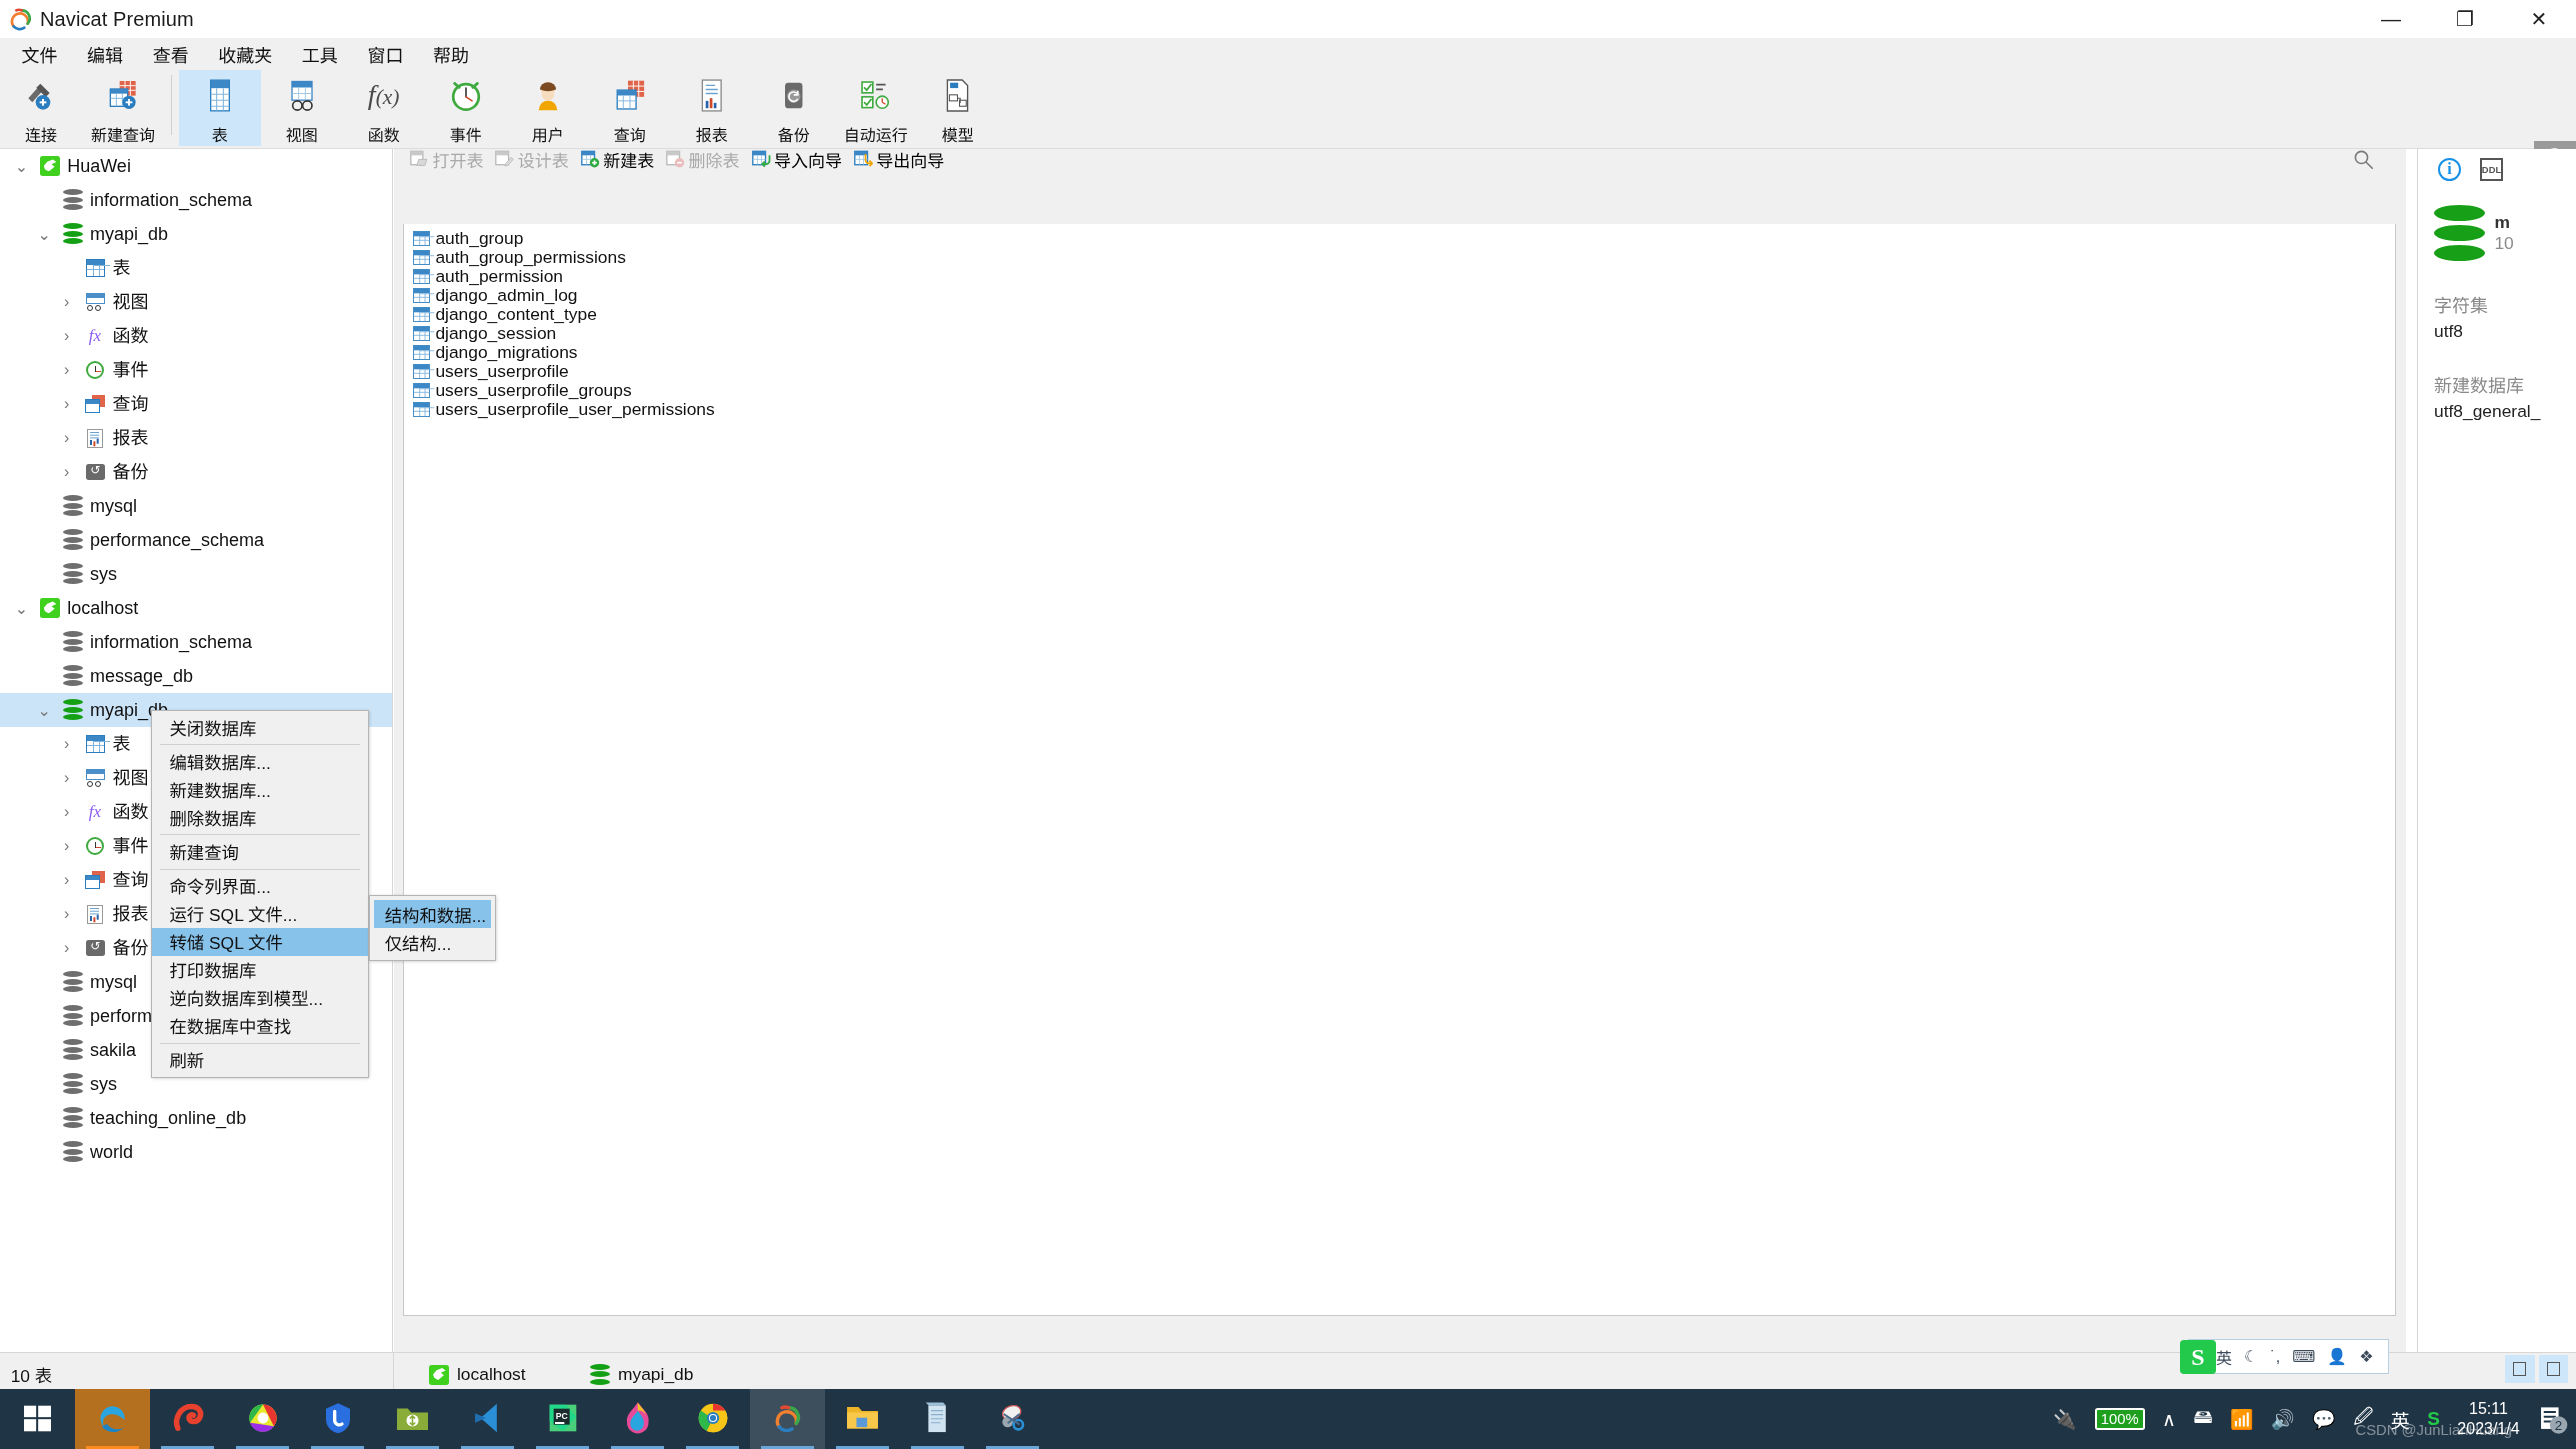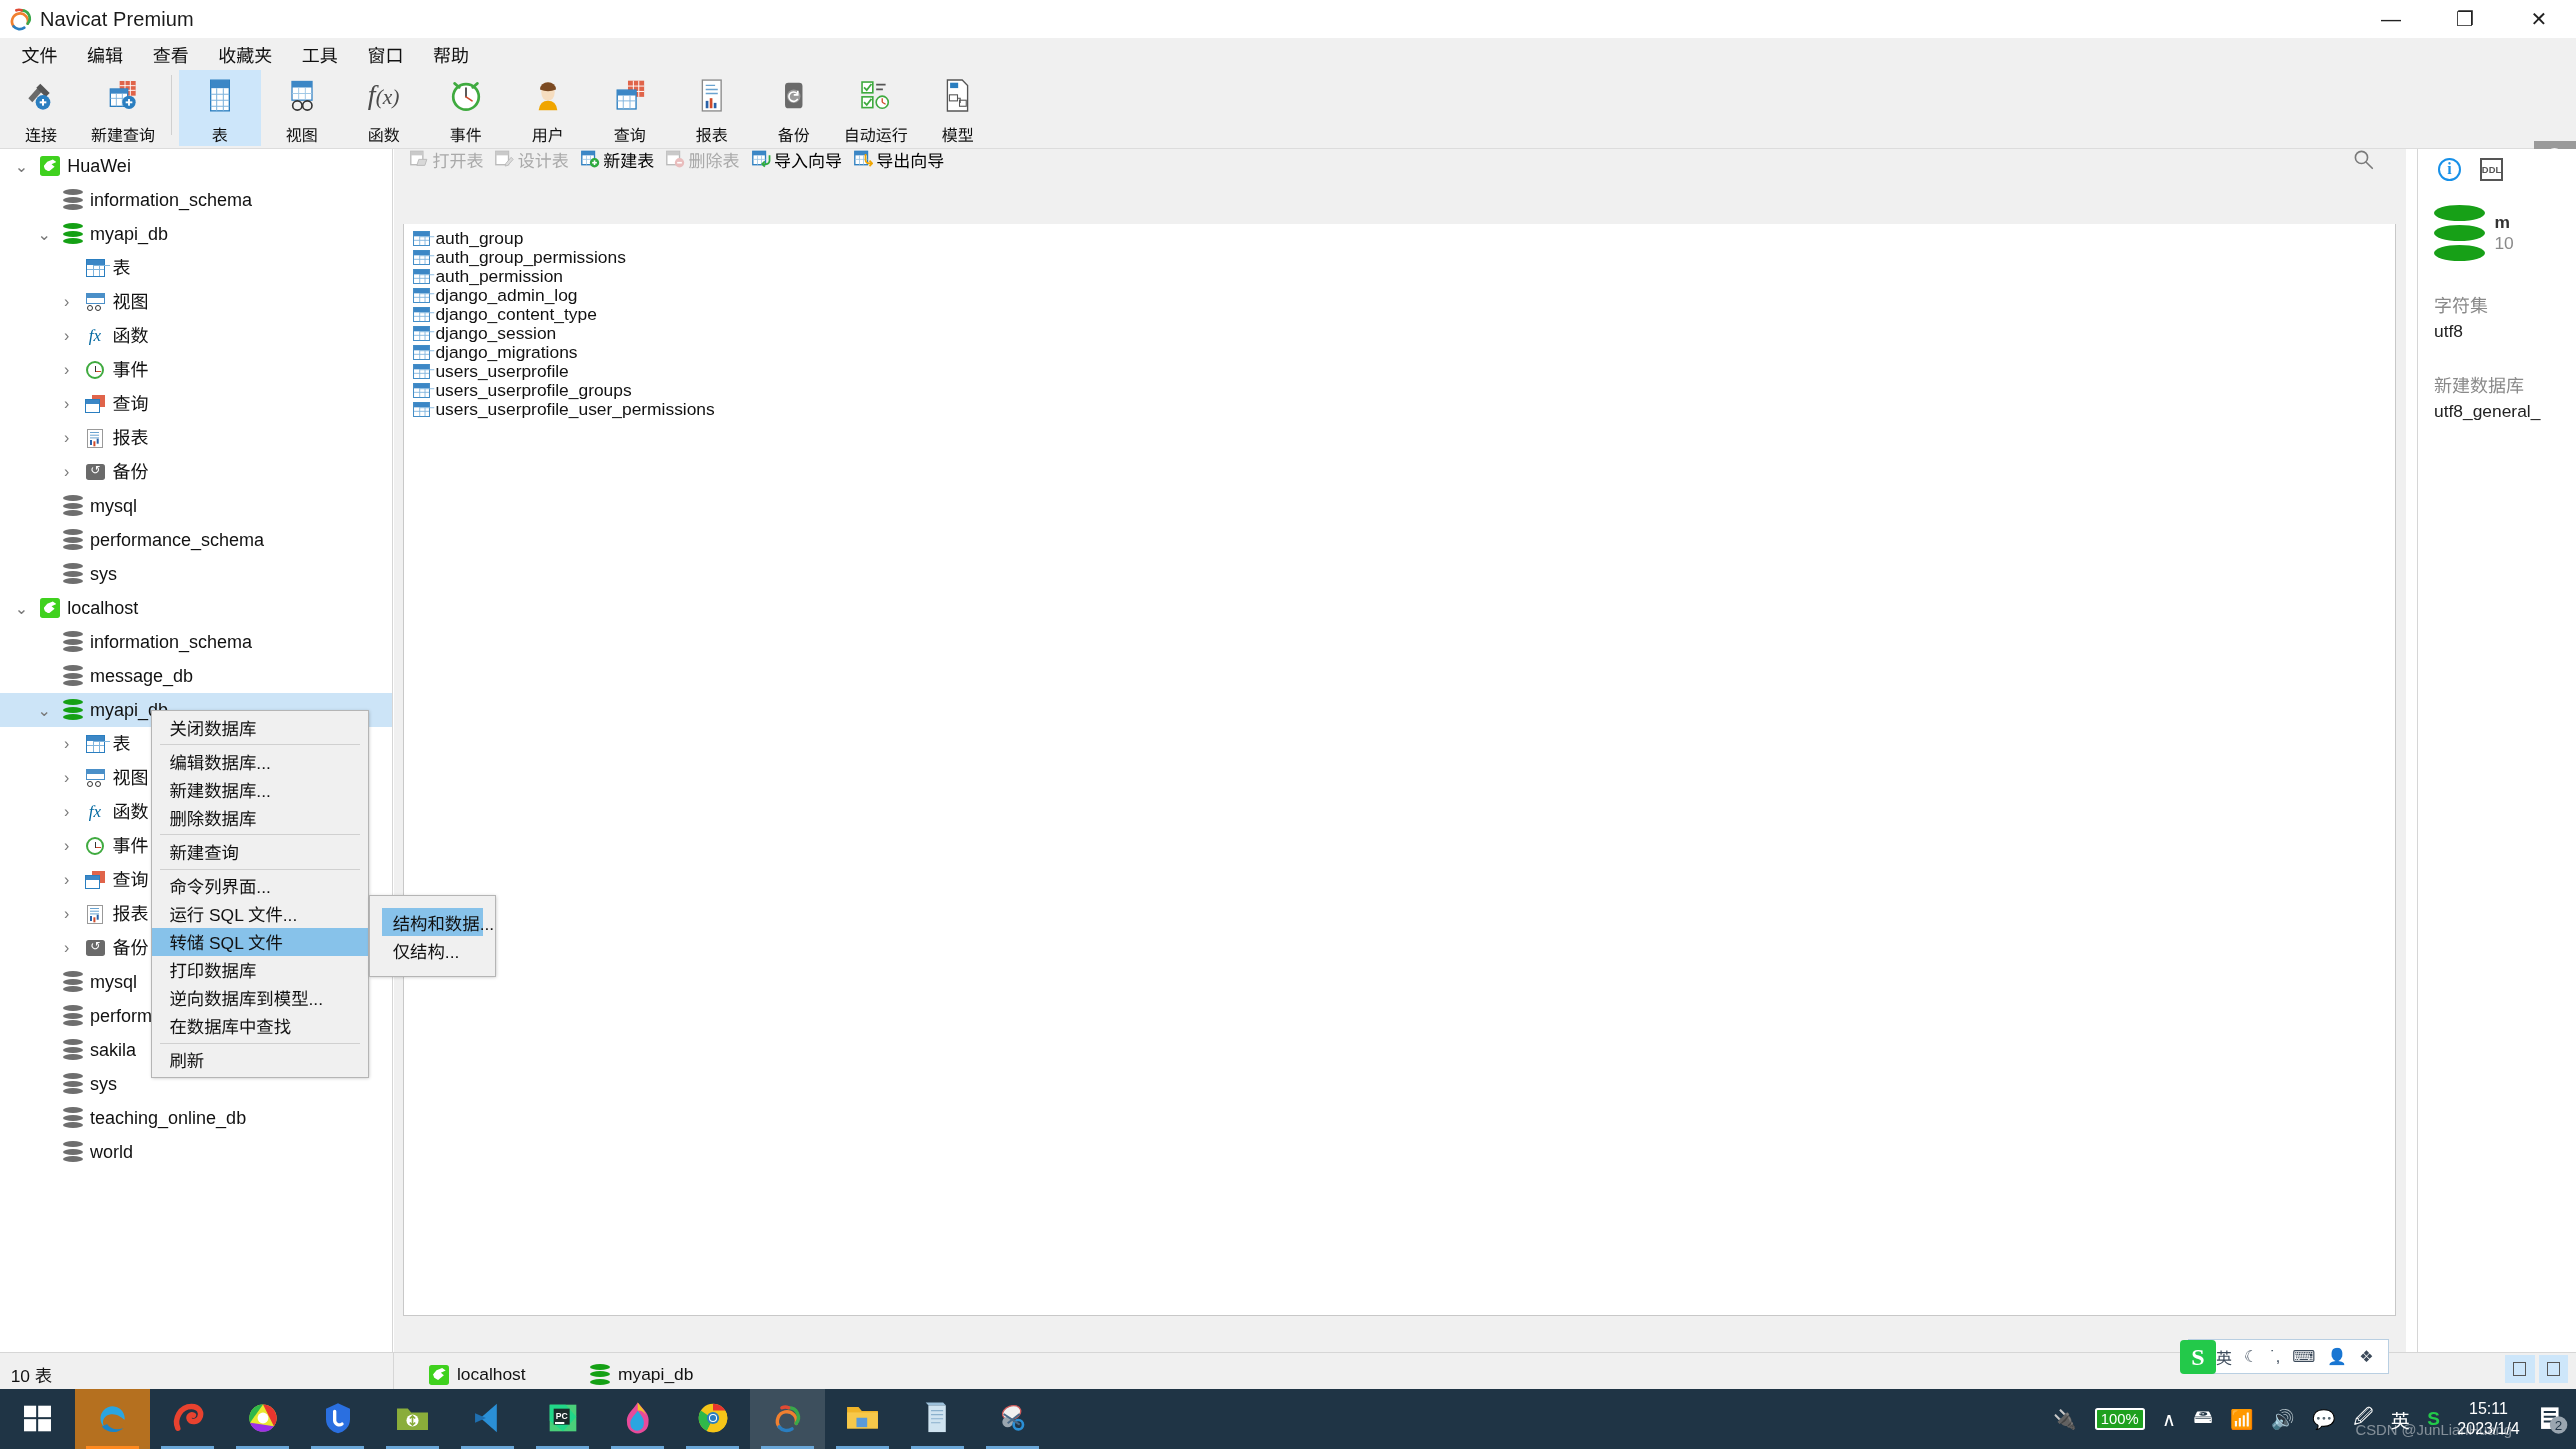--- a/index.html
+++ b/index.html
@@ -84,21 +84,21 @@
   .viewico b { position:absolute; left:0; top:0; width:19px; height:10.7px;
      background:#fff; border:1.3px solid #4a8fc8; }
   .viewico b:before{ content:""; position:absolute; left:0px; top:0px; right:0;
      height:3.4px; background:#4a8fc8;}
   .viewico s { position:absolute; left:1.3px; bottom:0; width:6px; height:6px;
      border:1.3px solid #333; border-radius:50%; }
   .viewico u { position:absolute; left:9.4px; bottom:0; width:6px; height:6px;
      border:1.3px solid #333; border-radius:50%; }
 
   .fxico { font-family:"Liberation Serif",serif; font-style:italic;
-     font-size:17px; color:#0369a1; }
+     font-size:17px; color:#8b5cf6; }
 
   .evtico { width:18px; height:18px; border:2px solid #3faa3f; border-radius:50%;
      position:relative; background:#fff; }
   .evtico:after{ content:""; position:absolute; left:6.7px; top:3.4px; width:1.3px;
      height:5.4px; background:#333; }
   .evtico:before{ content:""; position:absolute; left:7.4px; top:8px; width:5.4px;
      height:1.3px; background:#d04a2a; }
 
   .qryico { width:20px; height:17.4px; position:relative; }
   .qryico b { position:absolute; right:0; top:0; width:12.7px; height:11.4px;
@@ -172,21 +172,21 @@
   
   #ctxmenu { position:absolute; left:151px; top:710px; width:218px;
      background:#f0f0f0; border:0.7px solid #b5b5b5;
      box-shadow:1.3px 1.3px 3.4px rgba(0,0,0,.25); padding:2.7px 0; z-index:60; }
   #ctxmenu .ci { height:28px; display:flex; align-items:center; padding-left:17.4px;
      font-size:17.4px; color:#111; white-space:nowrap; }
   #ctxmenu .ci.on { background:#87c2ea; }
   #ctxmenu .csep { height:0.7px; background:#d0d0d0; margin:2.7px 8px; }
   #submenu { position:absolute; left:369px; top:895px; width:127px;
      background:#f0f0f0; border:0.7px solid #b5b5b5;
-     box-shadow:1.3px 1.3px 3.4px rgba(0,0,0,.25); padding:12px; z-index:61; }
+     box-shadow:1.3px 1.3px 3.4px rgba(0,0,0,.25); padding:4px; z-index:61; }
   #submenu .ci { height:28px; display:flex; align-items:center; padding-left:10.7px;
      font-size:17.4px; color:#111; white-space:nowrap; }
   #submenu .ci.on { background:#87c2ea; }
 
   
   #statusbar { position:absolute; left:0; top:1352px; width:2576px; height:44px;
      background:#f0f0f0; border-top:0.7px solid #d6d6d6; display:flex;
      align-items:center; }
   #statusbar .sleft { font-size:17.4px; color:#111; margin-left:10.7px; }
   #sdiv { position:absolute; left:393px; top:0; width:0.7px; height:36px;

